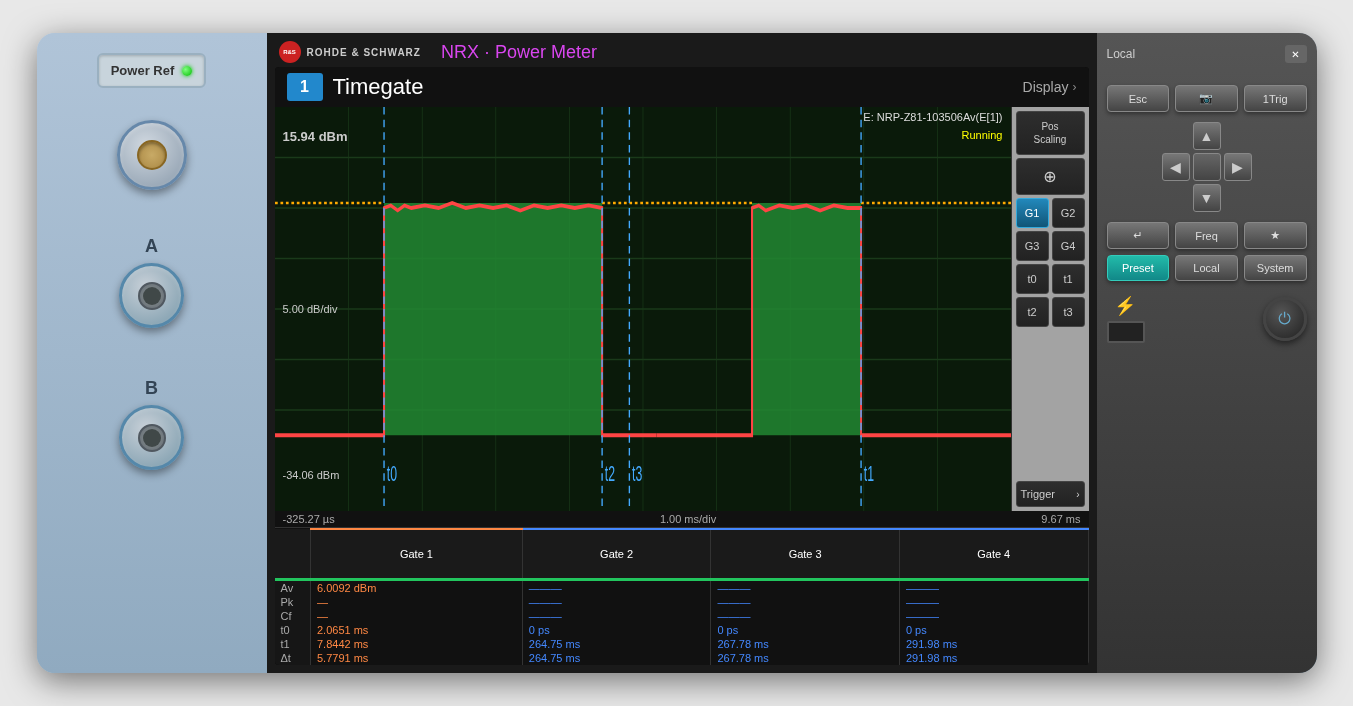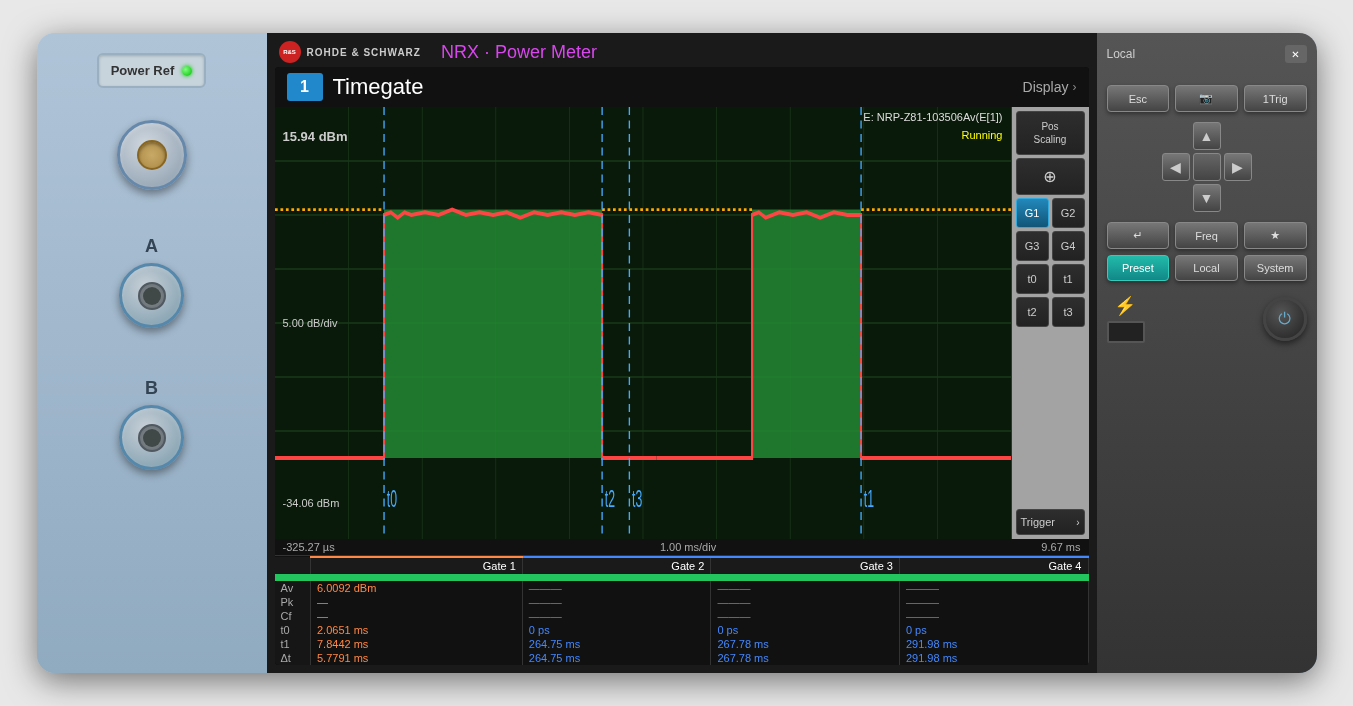--- a/index.html
+++ b/index.html
@@ -278,25 +278,25 @@
     }
     .data-table {
       flex: 1;
       border-collapse: collapse;
       font-size: 11px;
       color: #cccccc;
     }
     .data-table th {
       background: #1a1a1a;
       color: white;
-      padding: 2px 6px;
-      text-align: right;
+      padding: 18px 6px;
+      text-align: center;
       font-weight: normal;
       border-right: 1px solid #333;
-      border-bottom: 7px solid #22c55e;
+      border-bottom: 3px solid #22c55e;
     }
     .data-table td {
       padding: 1px 6px;
       border-right: 1px solid #333;
       white-space: nowrap;
     }
     .data-table .row-label {
       color: #aaaaaa;
       background: #161616;
     }

